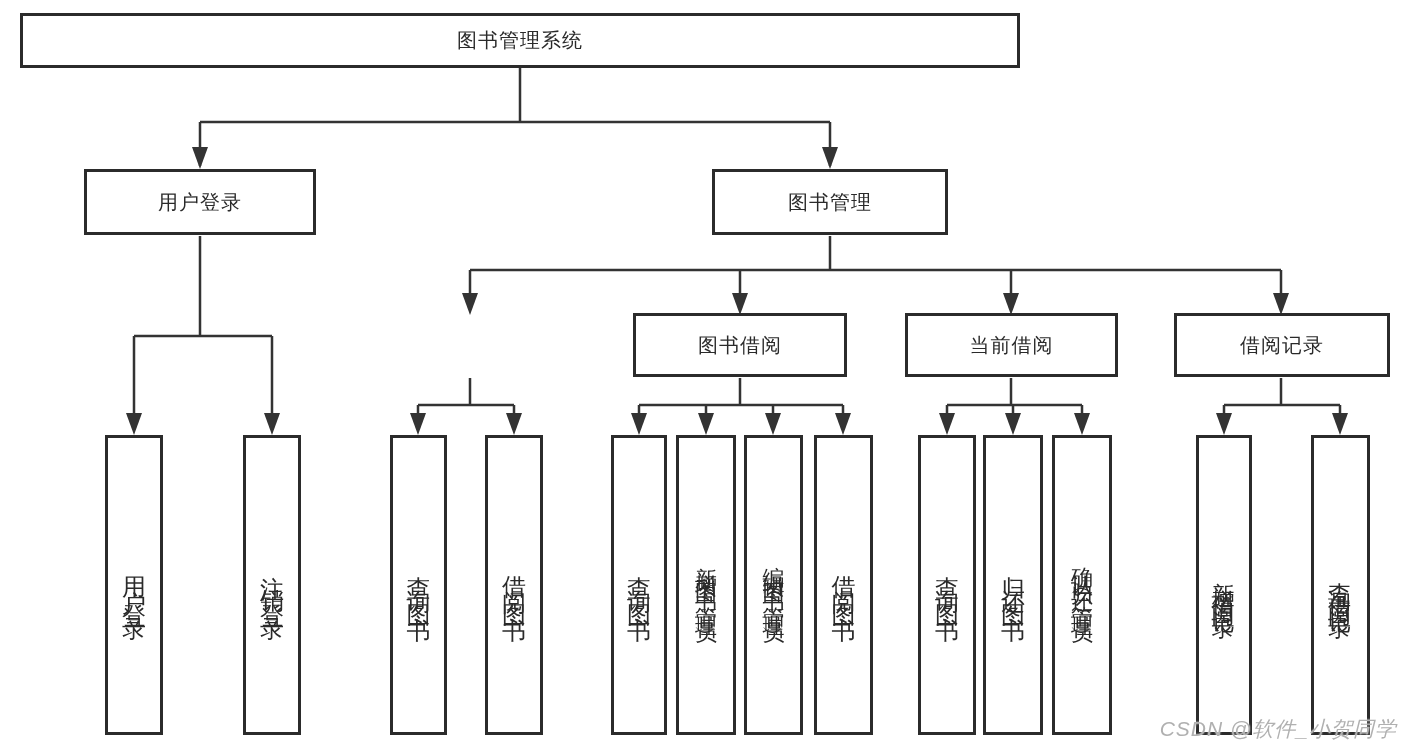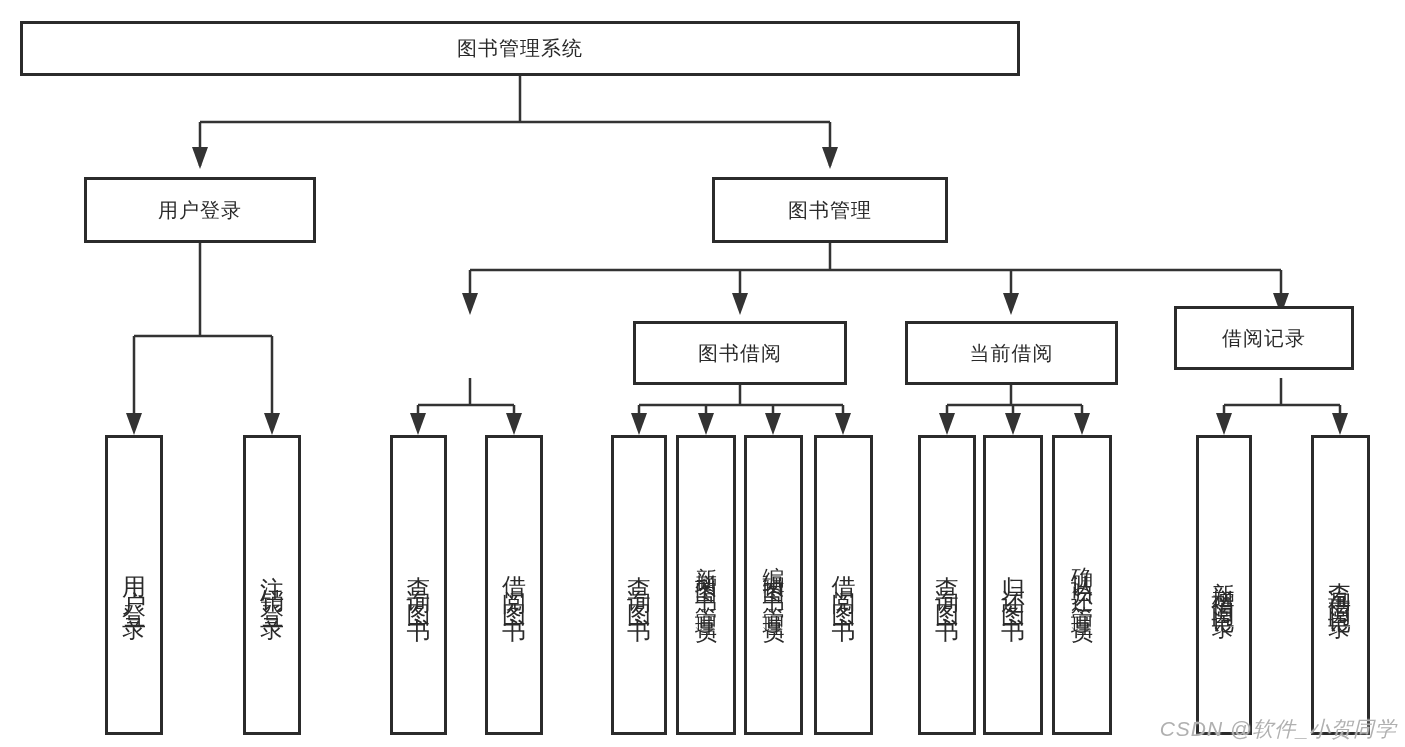--- a/index.html
+++ b/index.html
@@ -21,21 +21,20 @@
     position: absolute;
     box-sizing: border-box;
     border: 3px solid #2b2b2b;
     background: #ffffff;
     display: flex;
     align-items: center;
     justify-content: center;
     font-size: 20px;
     letter-spacing: 1px;
     white-space: nowrap;
-    margin-top: 8px;
   }
   .leaf {
     position: absolute;
     box-sizing: border-box;
     border: 3px solid #2b2b2b;
     background: #ffffff;
     display: flex;
     align-items: center;
     justify-content: center;
   }
@@ -113,21 +112,21 @@
   <div class="node" style="left:712px; top:169px; width:236px; height:66px;">
     <span>图书管理</span>
   </div>
 
   <div class="node" style="left:633px; top:313px; width:214px; height:64px;font-family:Liberation Serif, serif;">
     <span>图书借阅</span>
   </div>
   <div class="node" style="left:905px; top:313px; width:213px; height:64px;text-align:right;">
     <span>当前借阅</span>
   </div>
-  <div class="node" style="left:1174px; top:298px; width:180px; height:64px;">
+  <div class="node" style="left:1174px; top:313px; width:216px; height:64px;">
     <span>借阅记录</span>
   </div>
 
   <div class="leaf s" style="left:105px; top:435px; width:58px; height:300px;">
     <span>用户登录</span>
   </div>
   <div class="leaf s" style="left:243px; top:435px; width:58px; height:300px;">
     <span>注销登录</span>
   </div>
 

